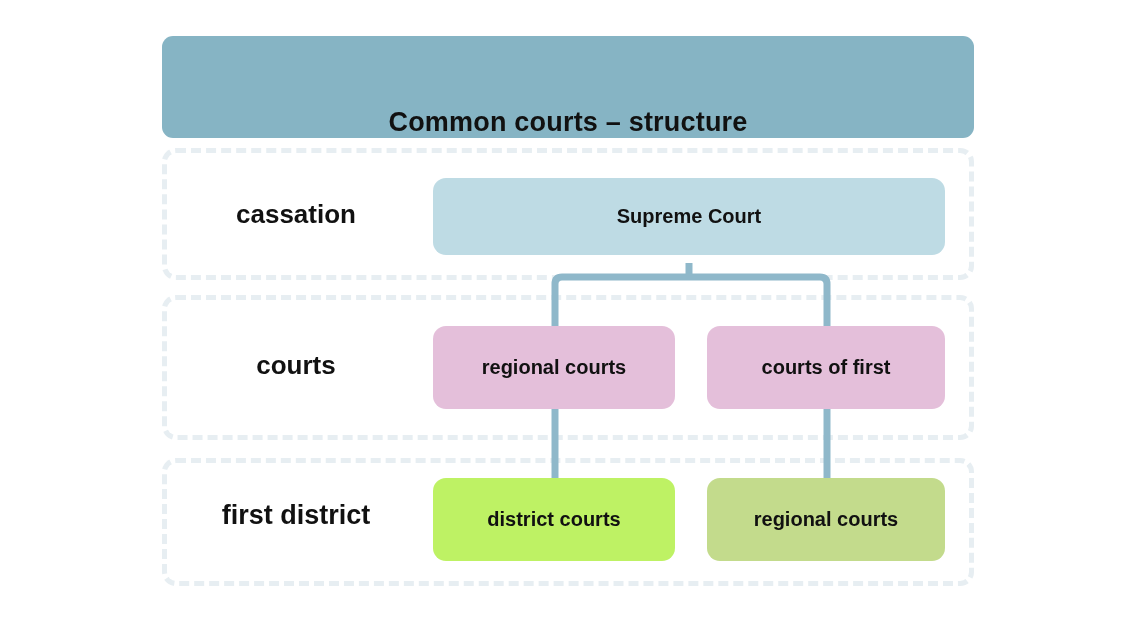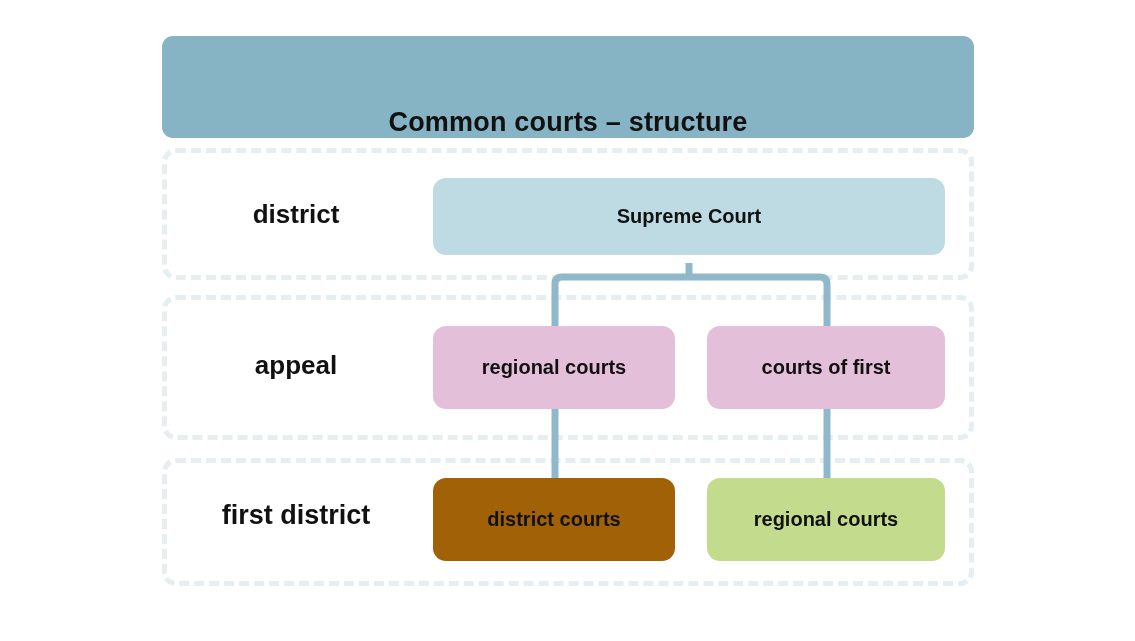--- a/index.html
+++ b/index.html
@@ -100,21 +100,21 @@
     top: 326px;
     width: 238px;
     height: 83px;
     background: #e4bfda;
   }
   .node-district {
     left: 433px;
     top: 478px;
     width: 242px;
     height: 83px;
-    background: #a16207;
+    background: #bef264;
   }
   .node-regional-first {
     left: 707px;
     top: 478px;
     width: 238px;
     height: 83px;
     background: #c3db8c;
   }
 
   
@@ -144,22 +144,22 @@
   <svg class="connectors" viewBox="0 0 1135 641" xmlns="http://www.w3.org/2000/svg">
 
     <path d="M 689 263 L 689 278" stroke="#8fb8ca" stroke-width="7" fill="none" stroke-linecap="butt"></path>
 
     <path d="M 555 330 L 555 284 Q 555 277 562 277 L 820 277 Q 827 277 827 284 L 827 330" stroke="#8fb8ca" stroke-width="7" fill="none"></path>
 
     <path d="M 555 405 L 555 485" stroke="#8fb8ca" stroke-width="7" fill="none"></path>
     <path d="M 827 405 L 827 485" stroke="#8fb8ca" stroke-width="7" fill="none"></path>
   </svg>
 
-  <div class="tier-label cassation">district</div>
-  <div class="tier-label appeal">appeal</div>
+  <div class="tier-label cassation">cassation</div>
+  <div class="tier-label appeal">courts</div>
   <div class="tier-label first">first district</div>
 
   <div class="node node-supreme">
     <span>Supreme Court</span>
   </div>
 
   <div class="node node-regional-appeal">
     <span>regional courts</span>
   </div>
   <div class="node node-courts-appeal">

